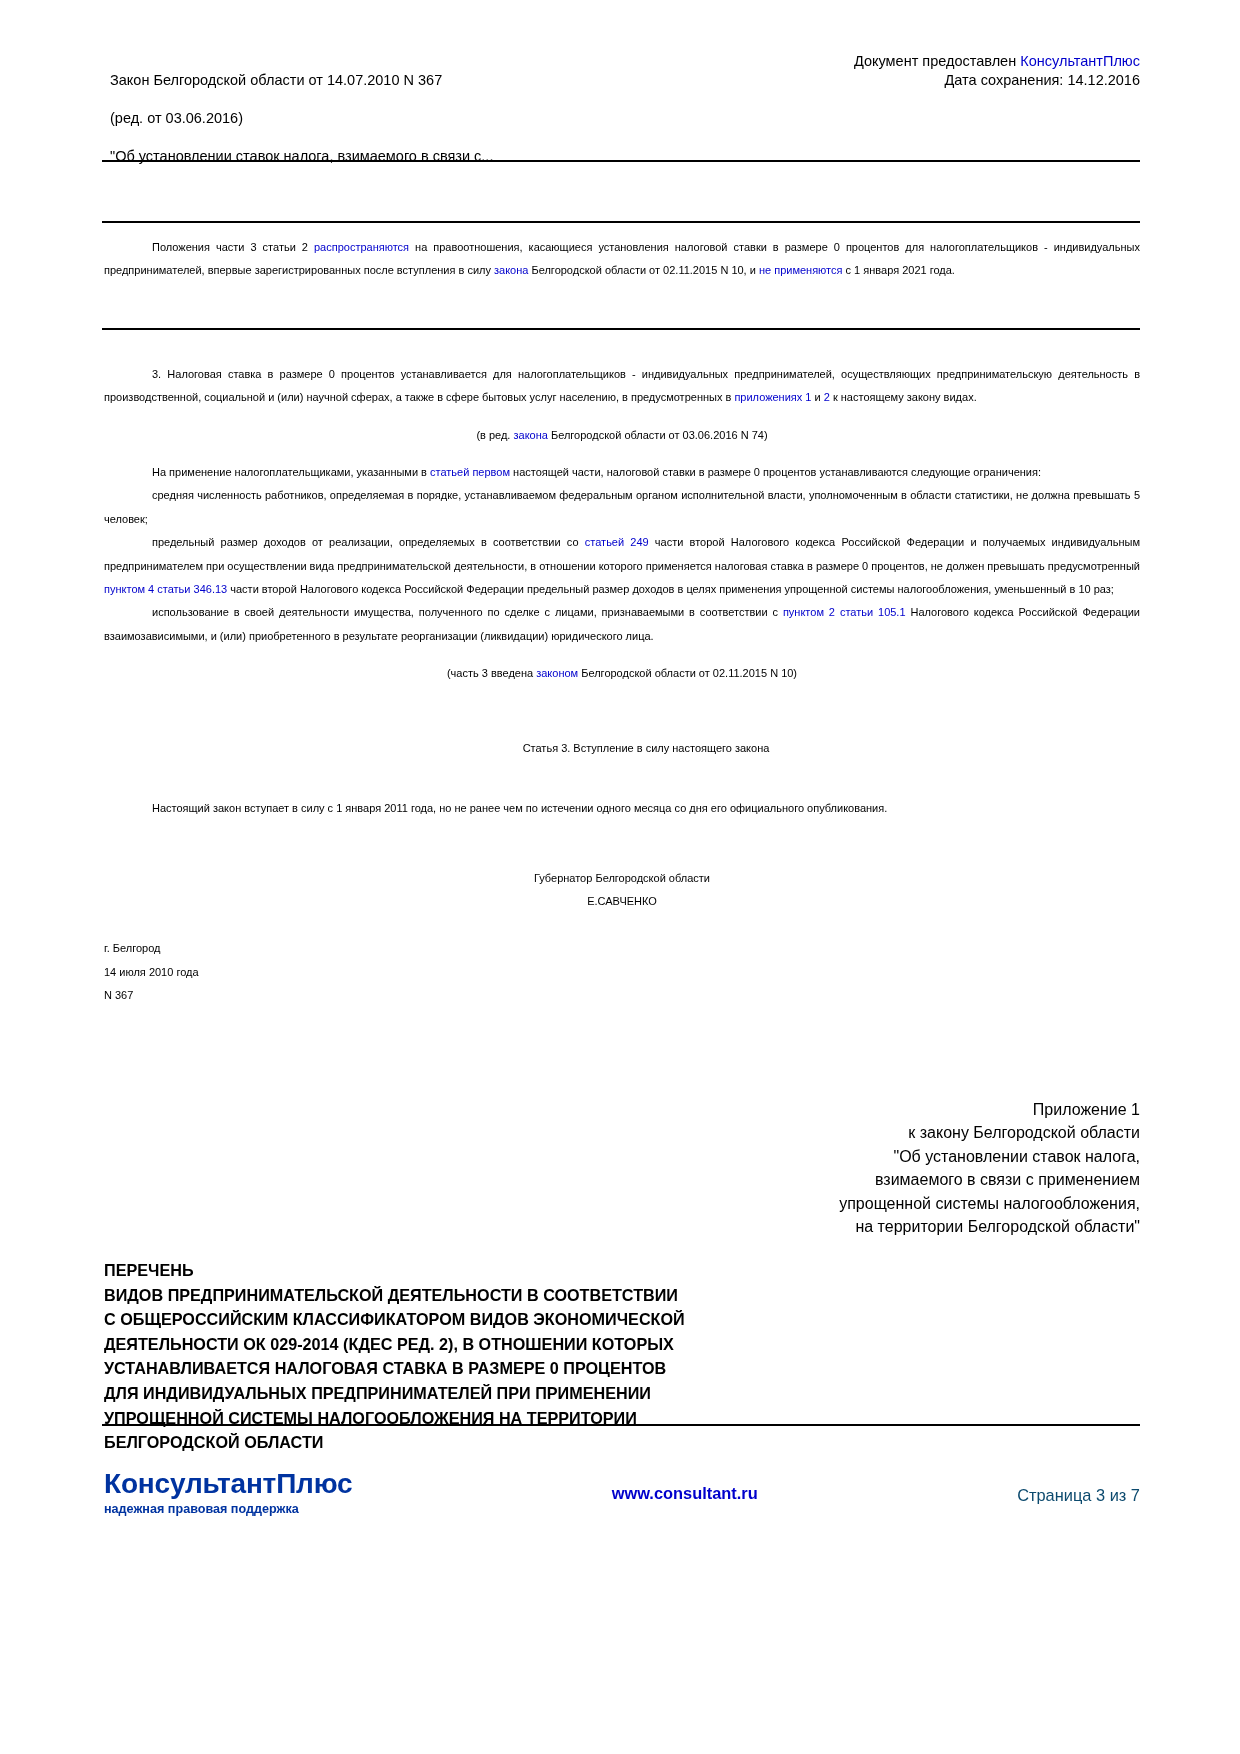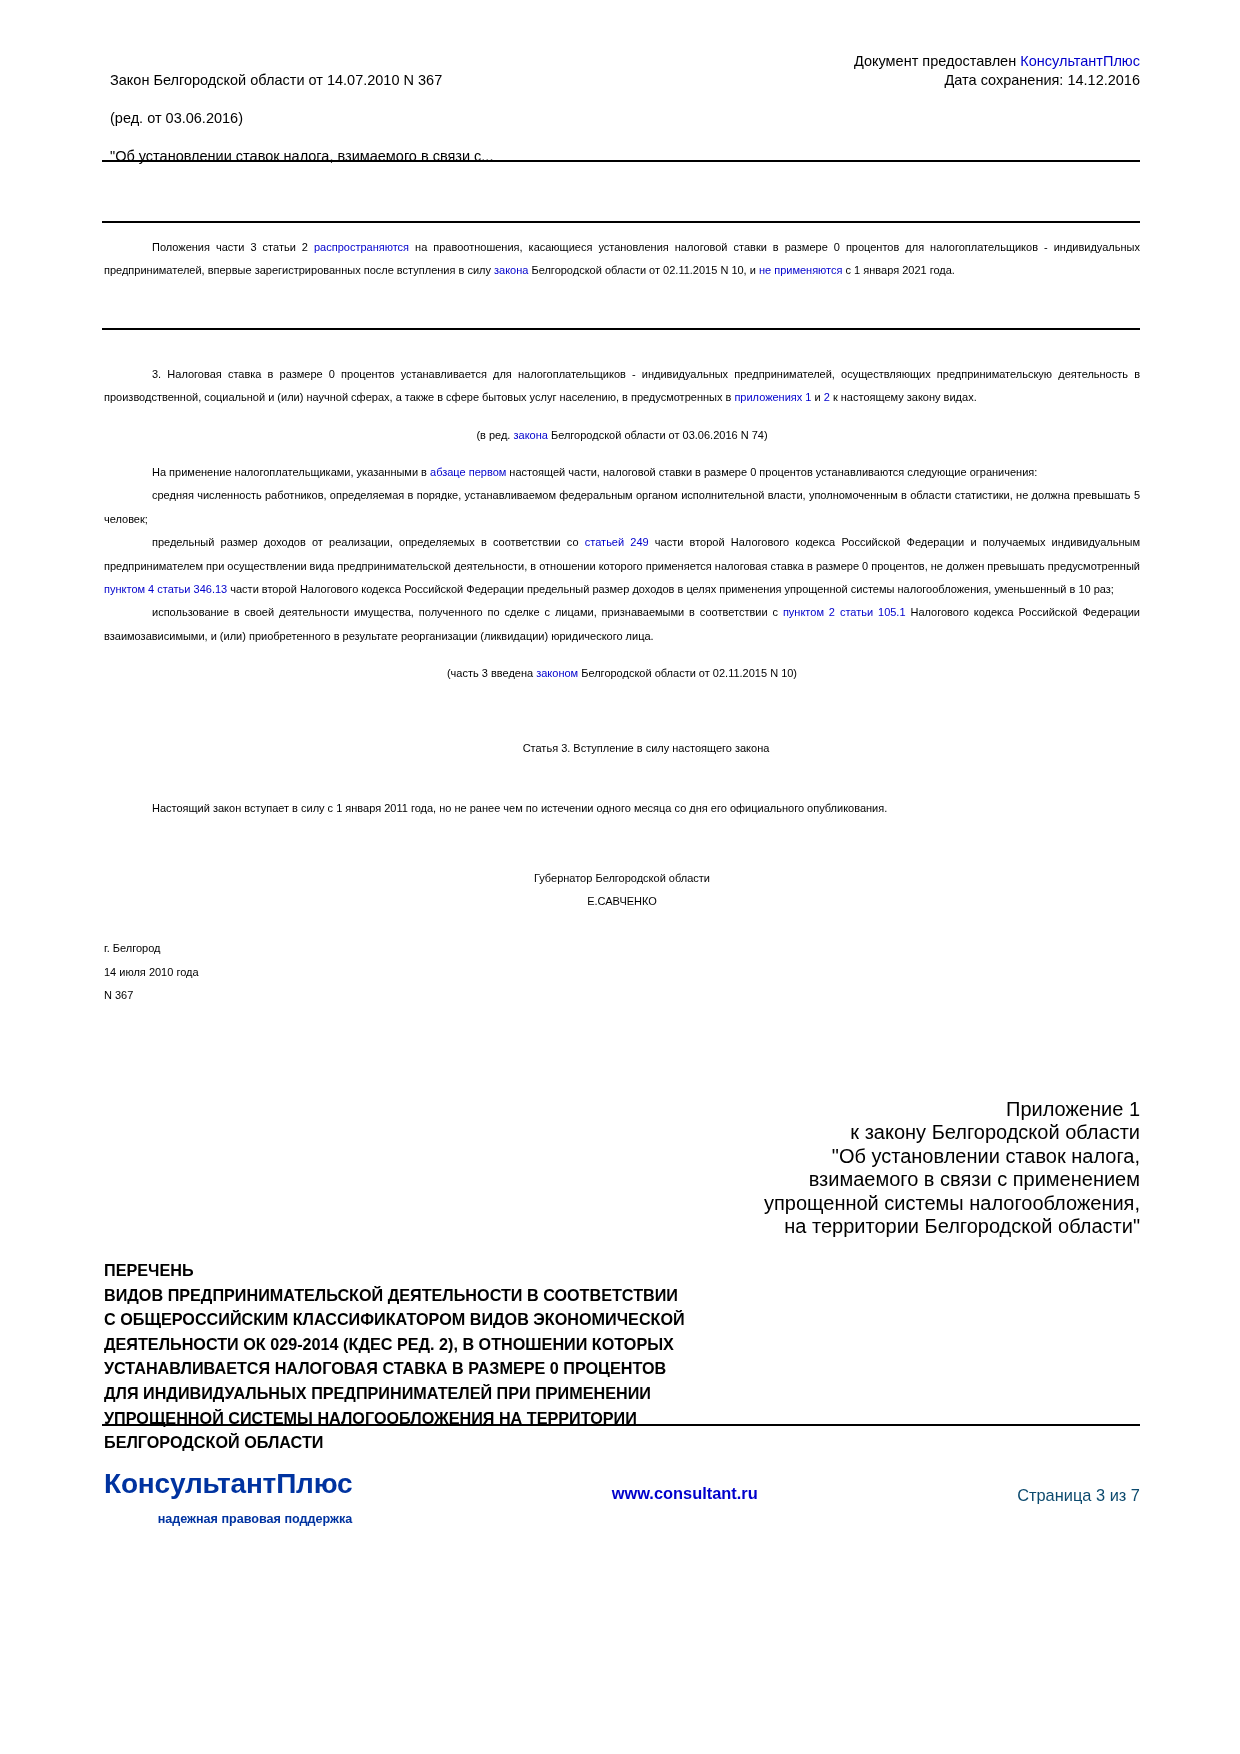--- a/index.html
+++ b/index.html
@@ -92,21 +92,21 @@
     line-height: 23.4px;
   }
 
   
   .appendix {
     position: absolute;
     top: 1098px;
     left: 104px;
     right: 100px;
     text-align: right;
-    font-size: 20px;
+    font-size: 16px;
     line-height: 23.4px;
   }
 
   .perechen {
     position: absolute;
     top: 1258px;
     left: 104px;
     right: 100px;
     text-align: left;
     font-size: 16.2px;
@@ -129,22 +129,21 @@
     font-size: 28px;
     font-weight: bold;
     color: #0033a0;
     letter-spacing: -0.2px;
     line-height: 32px;
   }
   .footer-tag {
     font-size: 12.6px;
     font-weight: bold;
     color: #0033a0;
-    margin-top: 12px;
-    text-align: right;
+    margin-top: 2px;
   }
   .footer-site {
     font-size: 16.4px;
     font-weight: bold;
     color: #0000cc;
     margin-top: 16px;
   }
   .footer-page {
     font-size: 16.4px;
     color: #0c4a6e;
@@ -175,21 +174,21 @@
   <div class="body-area">
 
     <p class="just ind"><span>Положения части 3 статьи 2 </span><span class="lnk">распространяются</span><span> на правоотношения, касающиеся установления налоговой ставки в размере 0 процентов для налогоплательщиков - индивидуальных предпринимателей, впервые зарегистрированных после вступления в силу </span><span class="lnk">закона</span><span> Белгородской области от 02.11.2015 N 10, и </span><span class="lnk">не применяются</span><span> с 1 января 2021 года.</span></p>
 
     <div style="height:80px"></div>
 
     <p class="just ind"><span>3. Налоговая ставка в размере 0 процентов устанавливается для налогоплательщиков - индивидуальных предпринимателей, осуществляющих предпринимательскую деятельность в производственной, социальной и (или) научной сферах, а также в сфере бытовых услуг населению, в предусмотренных в </span><span class="lnk">приложениях 1</span><span> и </span><span class="lnk">2</span><span> к настоящему закону видах.</span></p>
 
     <p class="left"><span>(в ред. </span><span class="lnk">закона</span><span> Белгородской области от 03.06.2016 N 74)</span></p>
 
-    <p class="just ind"><span>На применение налогоплательщиками, указанными в </span><span class="lnk">абзаце первом</span><span> настоящей части, налоговой ставки в размере 0 процентов устанавливаются следующие ограничения:</span></p>
+    <p class="just ind"><span>На применение налогоплательщиками, указанными в </span><span class="lnk">статьей первом</span><span> настоящей части, налоговой ставки в размере 0 процентов устанавливаются следующие ограничения:</span></p>
 
     <p class="just ind">средняя численность работников, определяемая в порядке, устанавливаемом федеральным органом исполнительной власти, уполномоченным в области статистики, не должна превышать 5 человек;</p>
 
     <p class="just ind"><span>предельный размер доходов от реализации, определяемых в соответствии со </span><span class="lnk">статьей 249</span><span> части второй Налогового кодекса Российской Федерации и получаемых индивидуальным предпринимателем при осуществлении вида предпринимательской деятельности, в отношении которого применяется налоговая ставка в размере 0 процентов, не должен превышать предусмотренный </span><span class="lnk">пунктом 4 статьи 346.13</span><span> части второй Налогового кодекса Российской Федерации предельный размер доходов в целях применения упрощенной системы налогообложения, уменьшенный в 10 раз;</span></p>
 
     <p class="just ind"><span>использование в своей деятельности имущества, полученного по сделке с лицами, признаваемыми в соответствии с </span><span class="lnk">пунктом 2 статьи 105.1</span><span> Налогового кодекса Российской Федерации взаимозависимыми, и (или) приобретенного в результате реорганизации (ликвидации) юридического лица.</span></p>
 
     <p class="left"><span>(часть 3 введена </span><span class="lnk">законом</span><span> Белгородской области от 02.11.2015 N 10)</span></p>
 
     <div class="gap-lg"></div>

